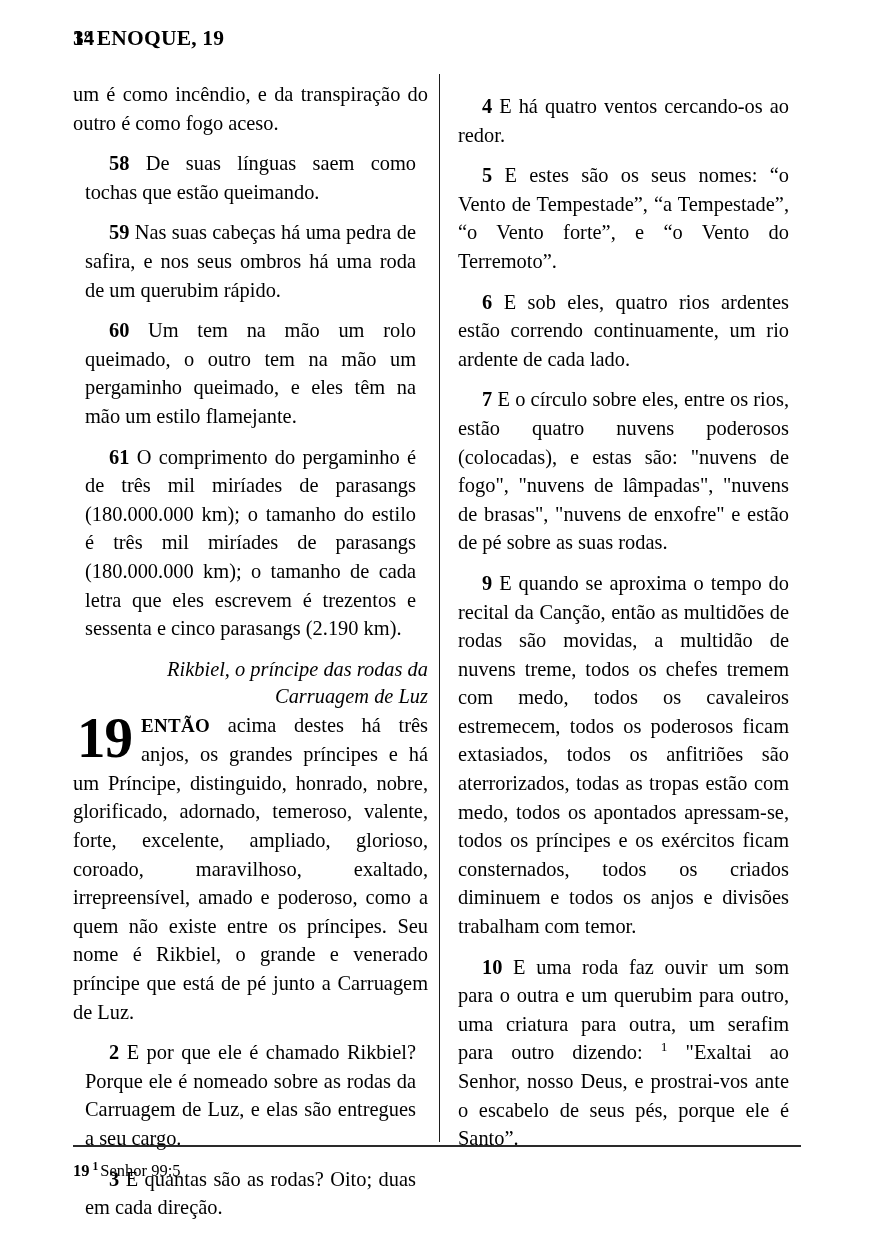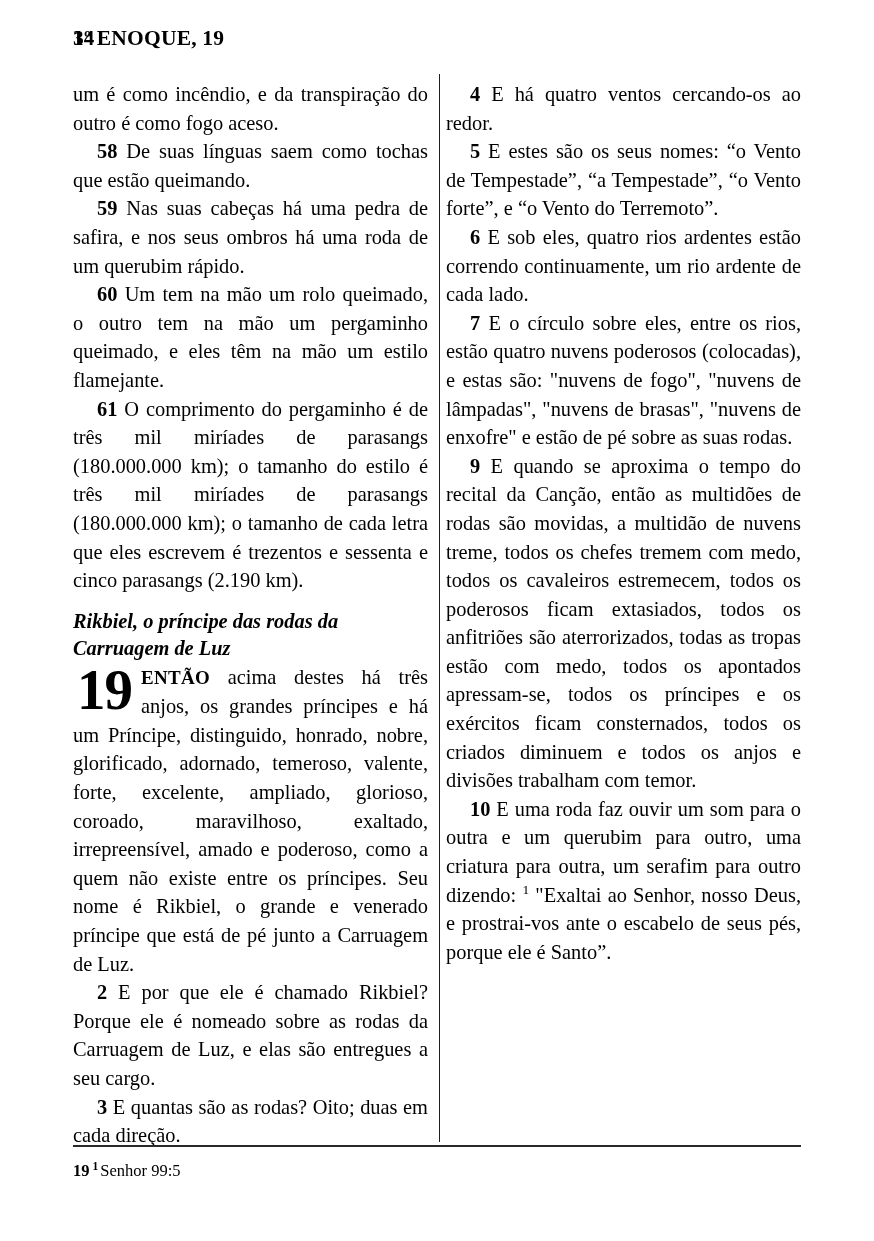--- a/index.html
+++ b/index.html
@@ -76,43 +76,43 @@
   .gutter-rule {
     position: absolute;
     left: 366px;
     top: -6px;
     width: 1px;
     height: 1068px;
     background: #1d1d1d;
   }
 
   p.v {
-    margin: 0;
+    margin: 12px;
     text-indent: 24px;
   }
   p.cont {
     margin: 0;
     text-indent: 0;
   }
   .vn {
     font-weight: bold;
   }
   .it {
   }
   .sup {
     font-size: 0.66em;
     vertical-align: super;
     line-height: 0;
   }
 
   
   .section-head {
     margin: 13px 0 1px 0;
-    text-align: left;
-    font-weight: bold;
+    text-align: right;
+    font-weight: normal;
     font-style: italic;
     font-size: 20.4px;
     line-height: 27px;
     text-indent: 0;
   }
 
   
   .chapter-open {
     margin: 0;
     text-indent: 0;

